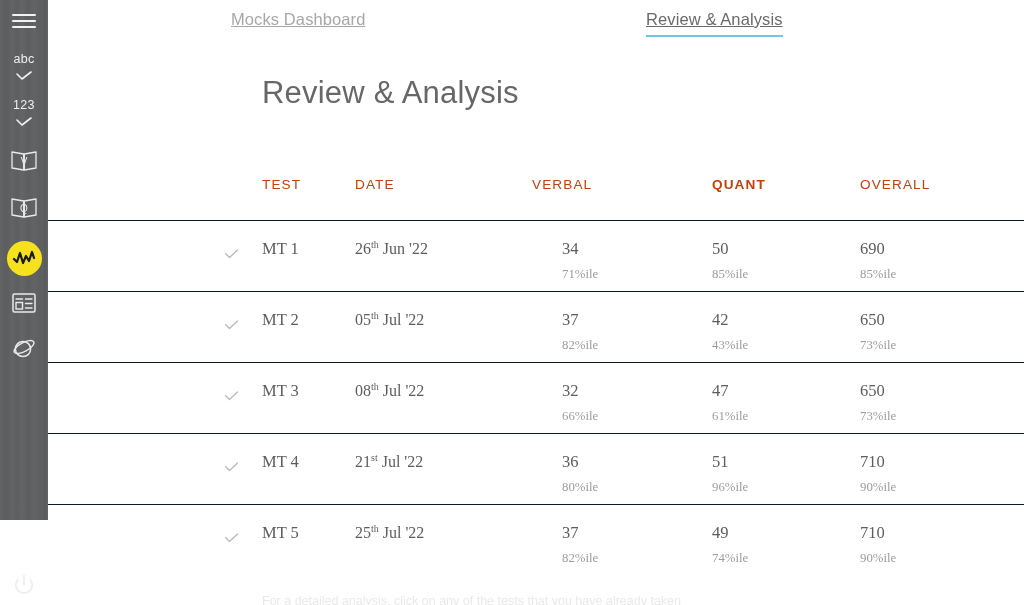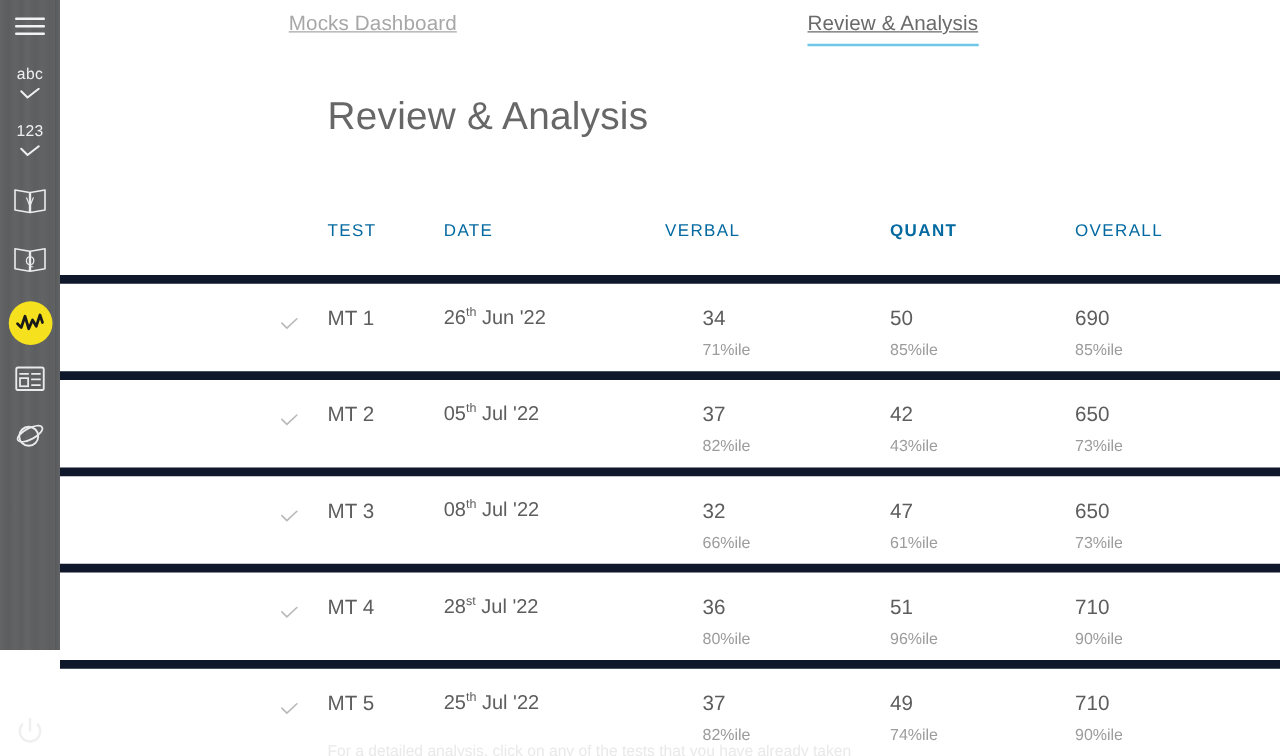--- a/index.html
+++ b/index.html
@@ -156,29 +156,30 @@
   }
   .thead {
     position: relative;
     height: 55px;
   }
   .th {
     position: absolute;
     top: 12px;
     font-size: 13.6px;
     letter-spacing: 1.1px;
-    color: #0369a1;
+    color: #c2410c;
     white-space: nowrap;
     text-transform: uppercase;
   }
   .row {
     position: relative;
     height: 70px;
-    border-top: 7px solid #0f172a;
+    border-top: 1px solid #0f172a;
     cursor: pointer;
+    font-family: Liberation Serif, serif;
   }
   .cell {
     position: absolute;
     white-space: nowrap;
   }
   .c-check { left: 176px; top: 24px; }
   .c-test  { left: 214px; top: 18px; }
   .c-date  { left: 307px; top: 18px; }
   .c-verbal{ left: 514px; top: 18px; }
   .c-quant { left: 664px; top: 18px; }
@@ -409,21 +410,21 @@
             </div>
           </div>
           <div class="row">
             <div class="cell c-check"><svg width="15" height="10" viewBox="0 0 15 10">
                 <path d="M1.5 4.5 L5.5 8.5 L13.5 1" fill="none" stroke="#b9b9b9" stroke-width="1.3" stroke-linecap="round" stroke-linejoin="round"></path>
               </svg></div>
             <div class="cell c-test">
               <div class="test-txt">MT 4</div>
             </div>
             <div class="cell c-date">
-              <div class="date-txt"><span>28</span><sup>st</sup> <span>Jul '22</span></div>
+              <div class="date-txt"><span>21</span><sup>st</sup> <span>Jul '22</span></div>
             </div>
             <div class="cell c-verbal">
               <div class="val">36</div>
               <div class="pct">80%ile</div>
             </div>
             <div class="cell c-quant">
               <div class="val">51</div>
               <div class="pct">96%ile</div>
             </div>
             <div class="cell c-overall">

